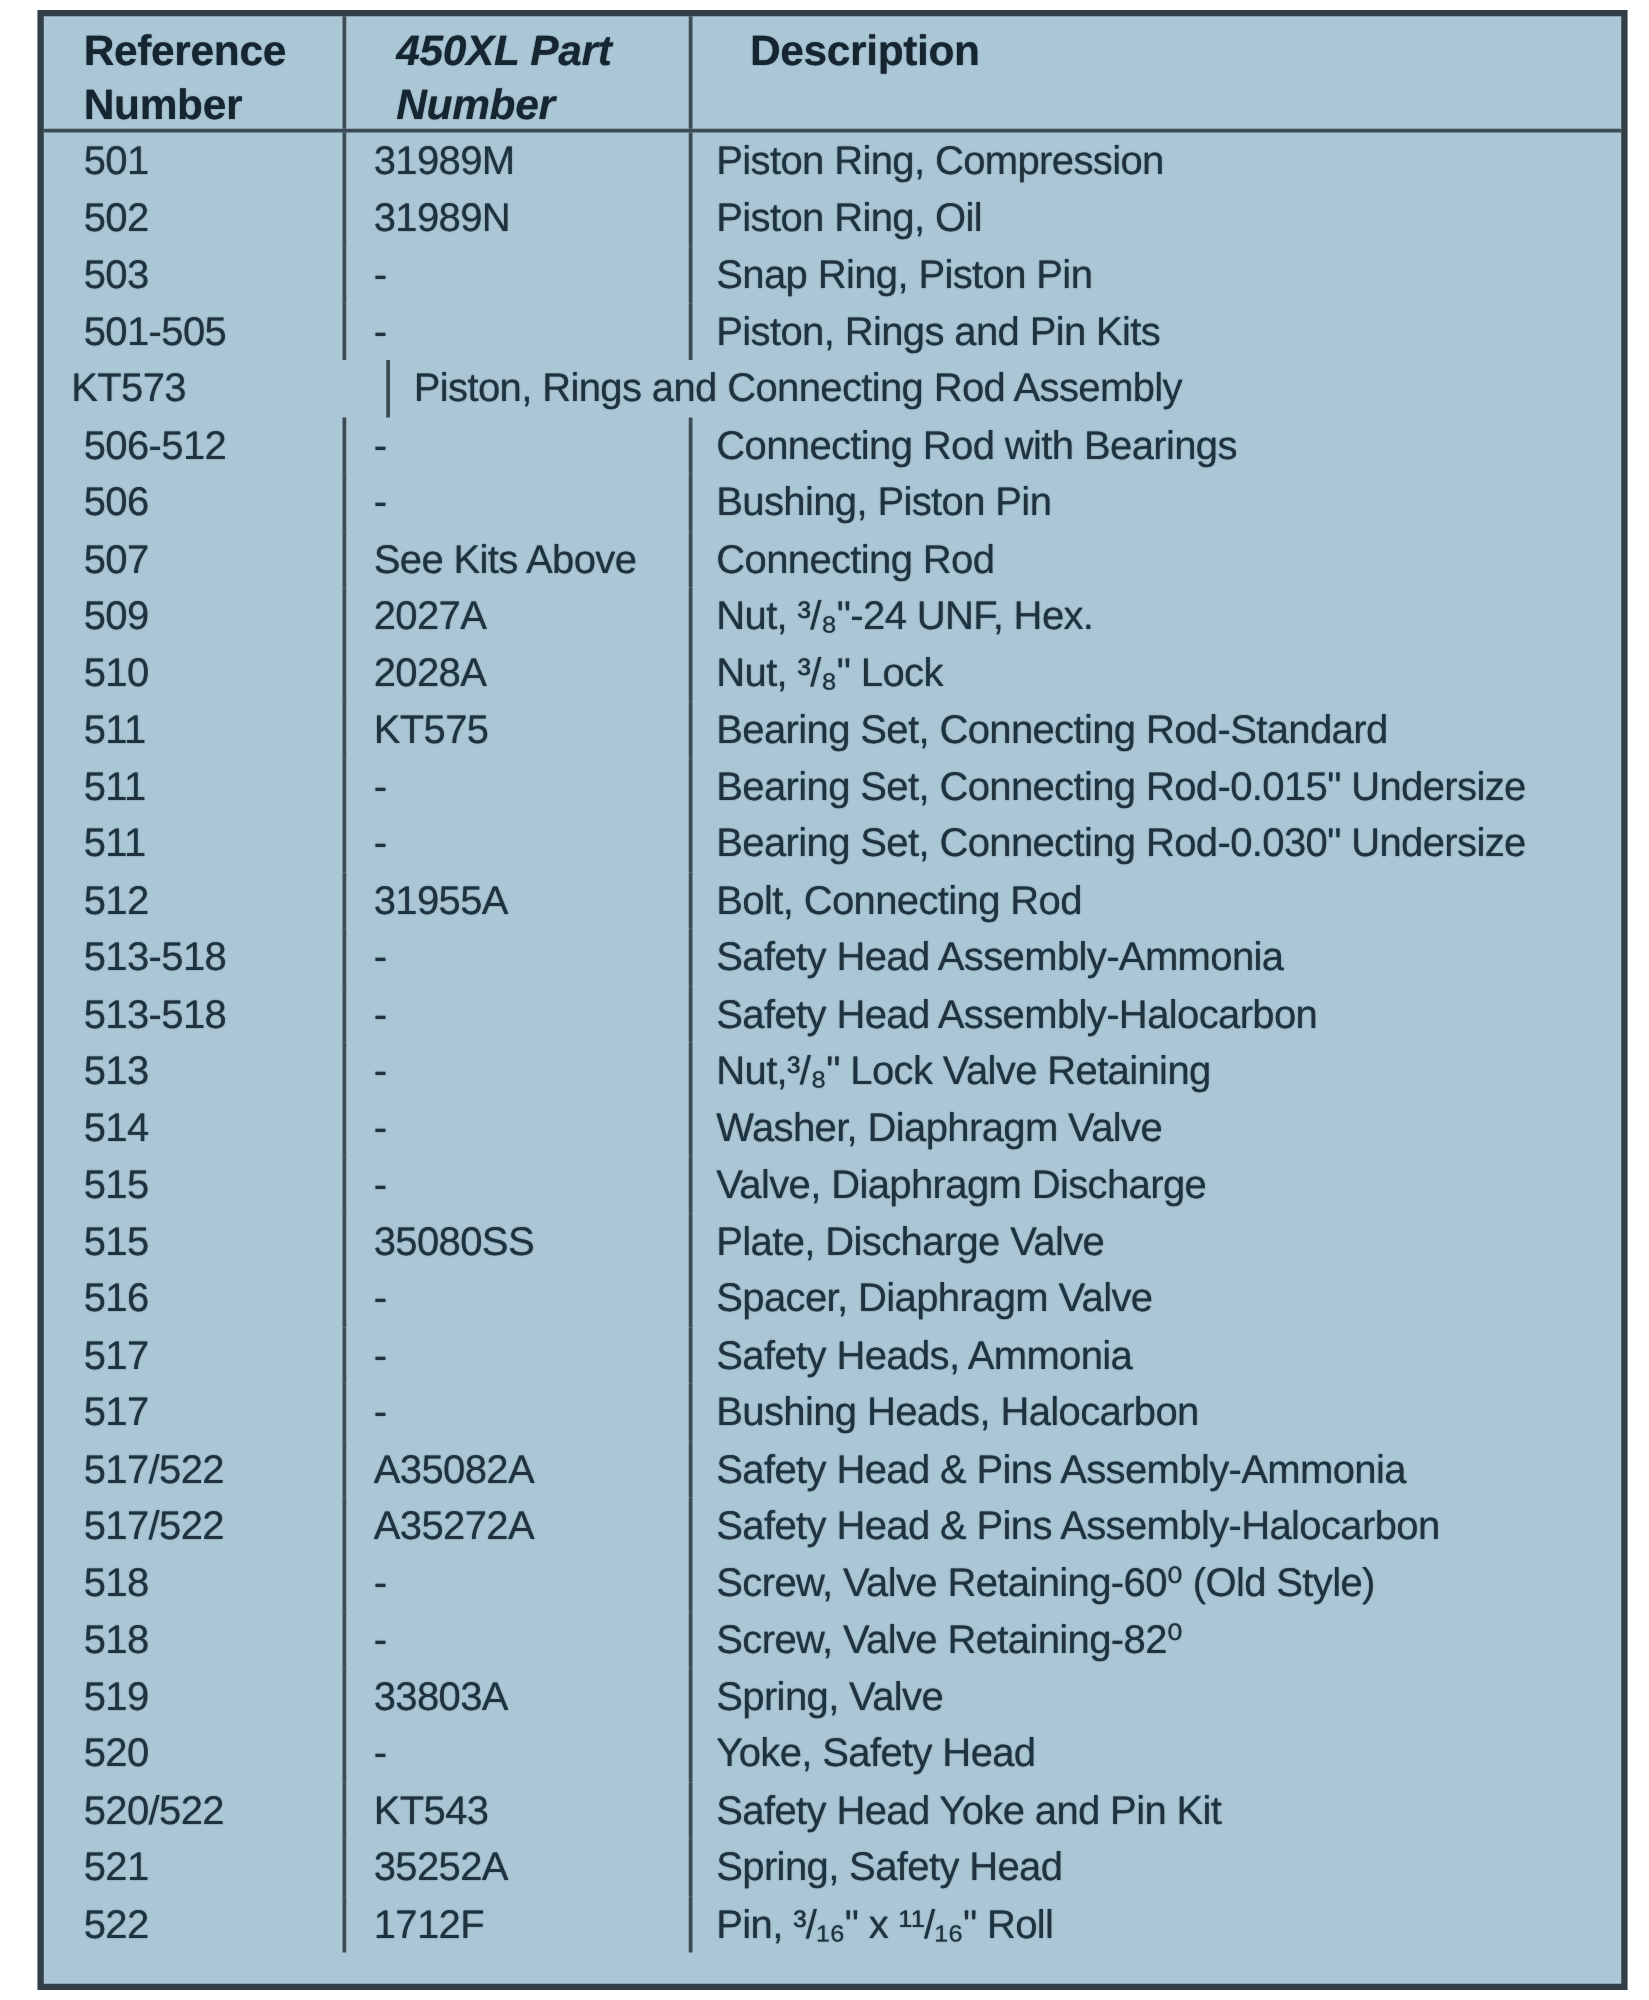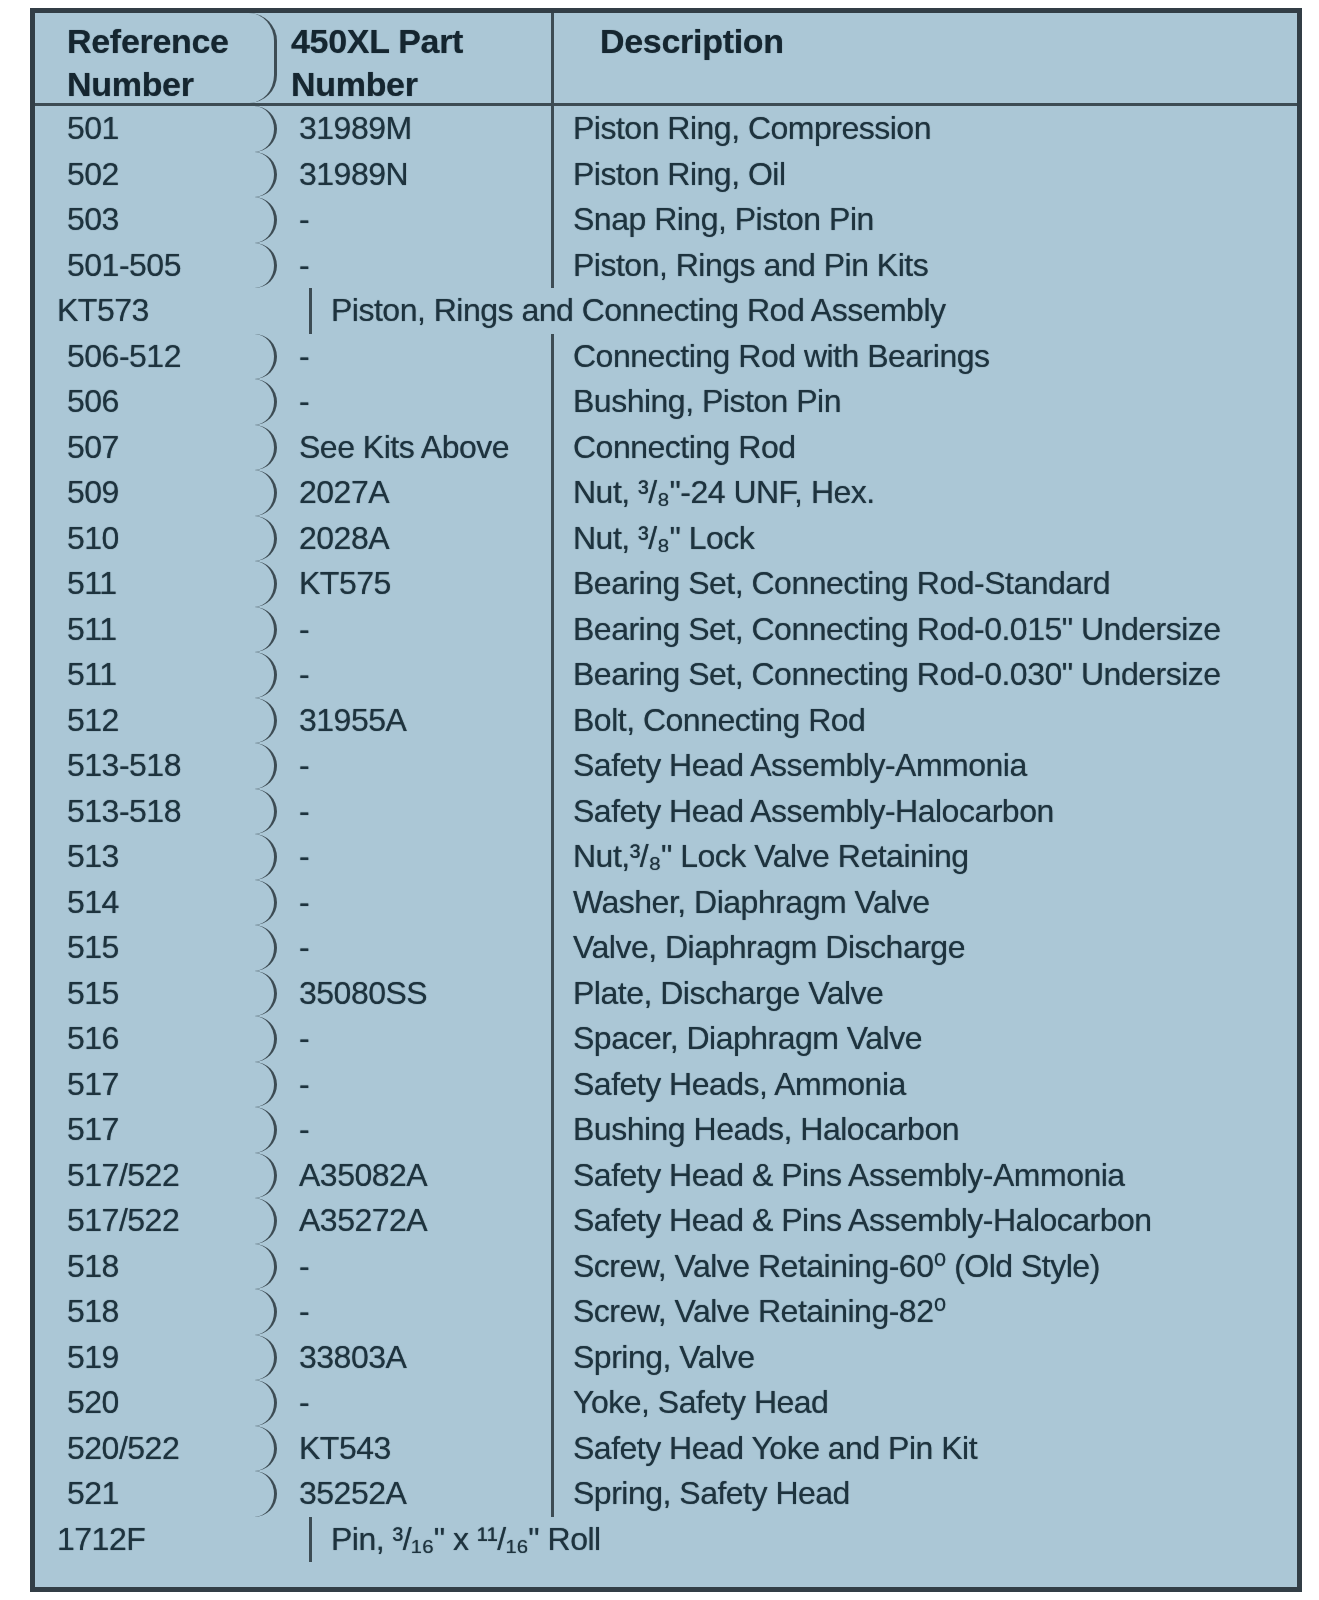--- a/index.html
+++ b/index.html
@@ -20,30 +20,30 @@
   .parts-table{
     position:absolute;left:30px;top:8px;width:1272px;height:1584px;
     background:var(--table-bg);
     border:5px solid var(--border-dark);
     display:flex;flex-direction:column;
   }
   .row{display:flex;flex-direction:row;align-items:stretch;width:100%;}
   .thead{height:93px;border-bottom:3px solid var(--border-soft);flex:0 0 auto;}
   .tbody{flex:1 1 auto;display:flex;flex-direction:column;}
   .cell{overflow:hidden;white-space:nowrap;}
-  .c-ref{width:242px;flex:0 0 242px;border-right:3px solid var(--border-soft);border-radius:28px;}
+  .c-ref{width:242px;flex:0 0 242px;border-right:3px solid var(--border-soft);}
   .c-part{width:277px;flex:0 0 277px;border-right:3px solid var(--border-soft);}
   .c-desc{flex:1 1 auto;border-radius:10px;}
   .thead .cell{
     font-size:34px;font-weight:bold;color:var(--header-text);
     line-height:43px;padding-top:7px;letter-spacing:-0.3px;
     text-shadow:0 0 1px rgba(21,38,48,0.65);
   }
   .thead .c-ref{padding-left:32px;}
-  .thead .c-part{padding-left:14px;}
+  .thead .c-part{padding-left:40px;font-style:italic;}
   .thead .c-desc{padding-left:46px;}
   .h-line{display:block;}
   .data-row{height:45.5px;flex:0 0 45.5px;}
   .data-row .cell{
     font-size:32px;font-weight:normal;color:var(--text);
     line-height:45.5px;letter-spacing:-0.5px;
     text-shadow:0 0 1px rgba(30,51,62,0.8);
   }
   .data-row .c-ref{padding-left:32px;}
   .data-row .c-part{padding-left:22px;}
@@ -219,20 +219,21 @@
           <div class="cell c-ref">520/522</div>
           <div class="cell c-part">KT543</div>
           <div class="cell c-desc">Safety Head Yoke and Pin Kit</div>
         </div>
         <div class="row data-row">
           <div class="cell c-ref">521</div>
           <div class="cell c-part">35252A</div>
           <div class="cell c-desc">Spring, Safety Head</div>
         </div>
         <div class="row data-row">
+          <div class="cell c-ref">522</div>
           <div class="cell c-part">1712F</div>
           <div class="cell c-desc">Pin, ³/₁₆" x ¹¹/₁₆" Roll</div>
         </div>
         <div class="tbody-pad"></div>
       </div>
 
   </div>
 </div>
 
 </body></html>

